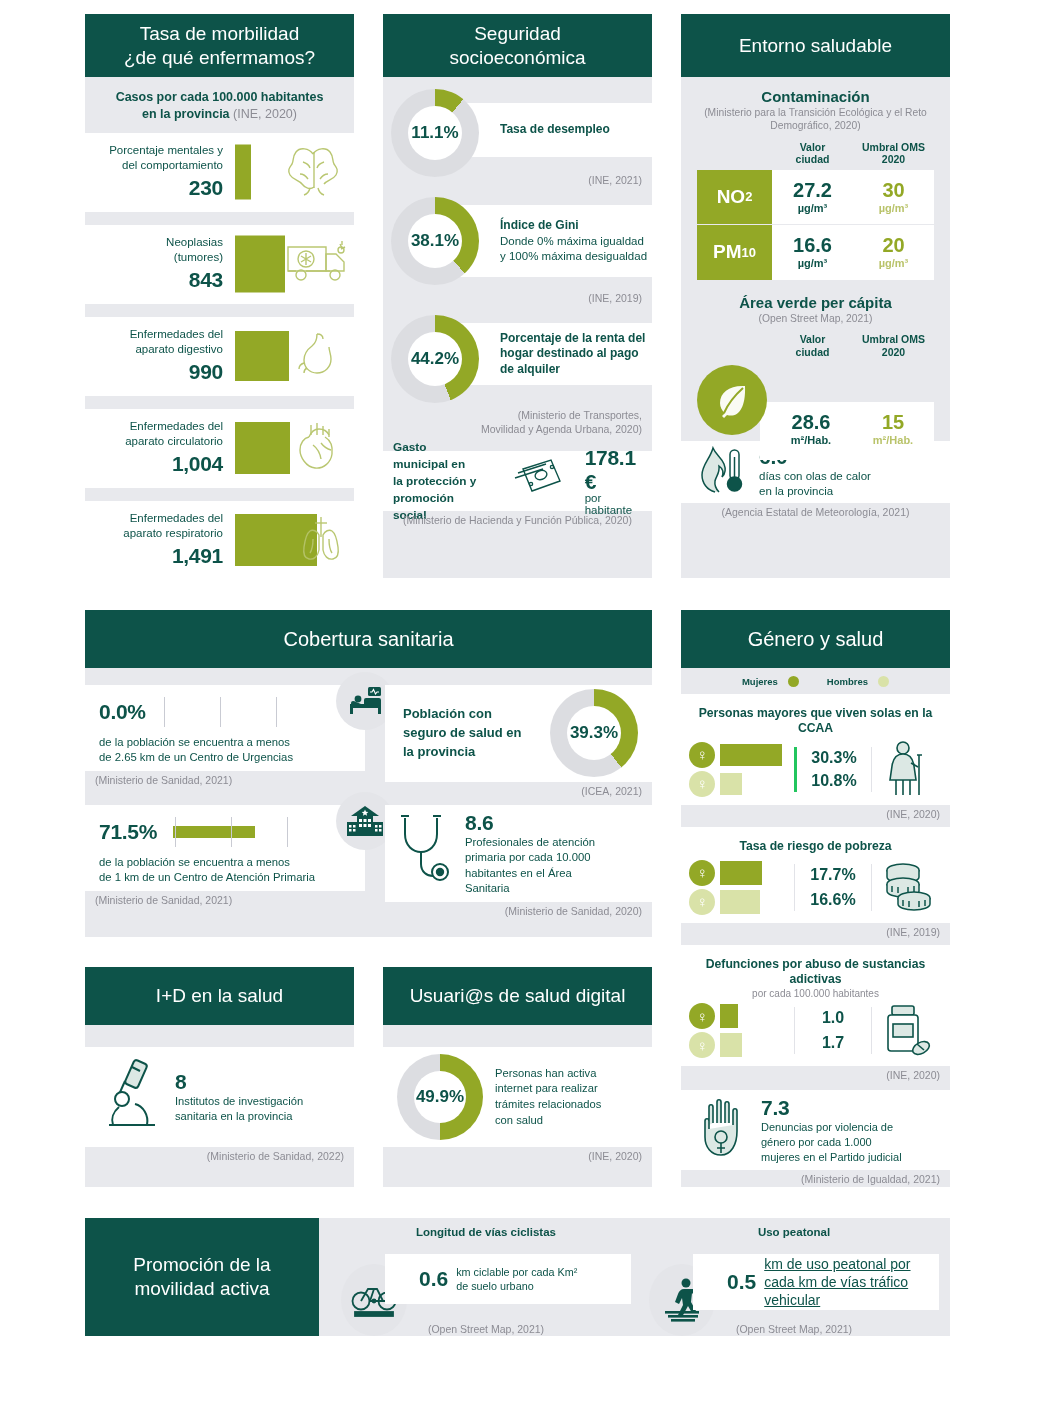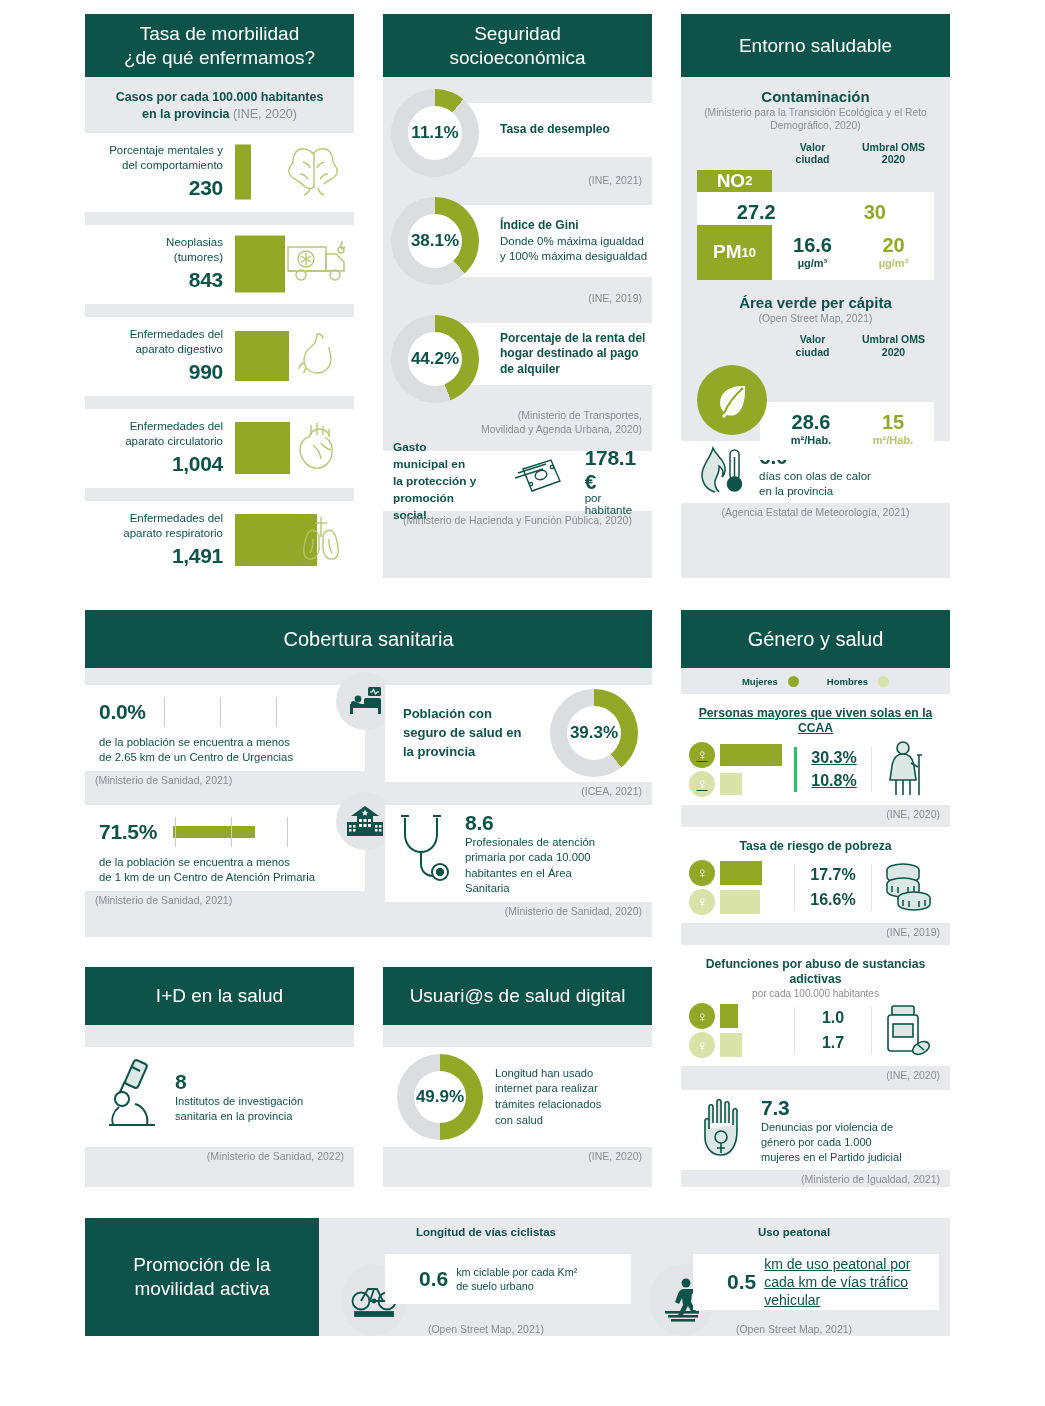--- a/index.html
+++ b/index.html
@@ -313,21 +313,21 @@
     <div style="flex:1;">
       <span>Valor</span><br>
       <span>ciudad</span>
     </div>
     <div style="flex:1;">
       <span>Umbral OMS</span><br>
       <span>2020</span>
     </div>
   </div>
 
-  <div class="tbl" style="height:55px;border-bottom:1px solid #e8e9ed;flex-direction:column;">
+  <div class="tbl" style="height:55px;border-bottom:1px solid #e8e9ed;">
     <div class="tag">
       <span>NO</span>
         <sub style="font-size:13px;">2</sub>
     </div>
     <div class="val">
       <div class="cellA">
         <div class="n">27.2</div>
         <div class="u">µg/m³</div>
       </div>
       <div class="cellB">
@@ -531,21 +531,21 @@
   </div>
 
   <div class="legend">
     <span>Mujeres</span>
     <span class="dotg"></span>
     <span style="width:8px;"></span>
     <span>Hombres</span>
     <span class="dotl"></span>
   </div>
 
-  <div class="card" style="padding:6px 8px 8px;text-decoration:underline;">
+  <div class="card" style="padding:6px 8px 8px;">
     <div class="gtitle">Personas mayores que viven solas en la CCAA</div>
     <div style="display:flex;align-items:center;margin-top:4px;">
       <div style="flex:1;">
         <div style="display:flex;align-items:center;gap:5px;margin-bottom:3px;">
           <span class="gicon" style="background:var(--olive);">♀</span>
           <span style="height:22px;width:62px;background:var(--olive);"></span>
         </div>
         <div style="display:flex;align-items:center;gap:5px;">
           <span class="gicon" style="background:var(--olive-light);">♀</span>
           <span style="height:22px;width:22px;background:var(--olive-light);"></span>
@@ -679,21 +679,21 @@
 
 <div class="panel" id="p7">
   <div class="phead">
     <span>Usuari@s de salud digital</span>
   </div>
   <div class="card" style="margin-top:22px;height:100px;display:flex;align-items:center;gap:12px;padding-left:14px;">
     <div class="donut" style="width:86px;height:86px;background:conic-gradient(var(--olive) 0 49.9%, var(--track) 49.9% 100%);">
       <div class="hole">49.9%</div>
     </div>
     <div style="font-size:11.2px;line-height:1.4;">
-      <span>Longitud han usado</span><br>
+      <span>Personas han activa</span><br>
       <span>internet para realizar</span><br>
       <span>trámites relacionados</span><br>
       <span>con salud</span>
     </div>
   </div>
   <div class="src">(INE, 2020)</div>
 </div>
 
 <div class="panel" id="p8">
   <div class="lefthead">

